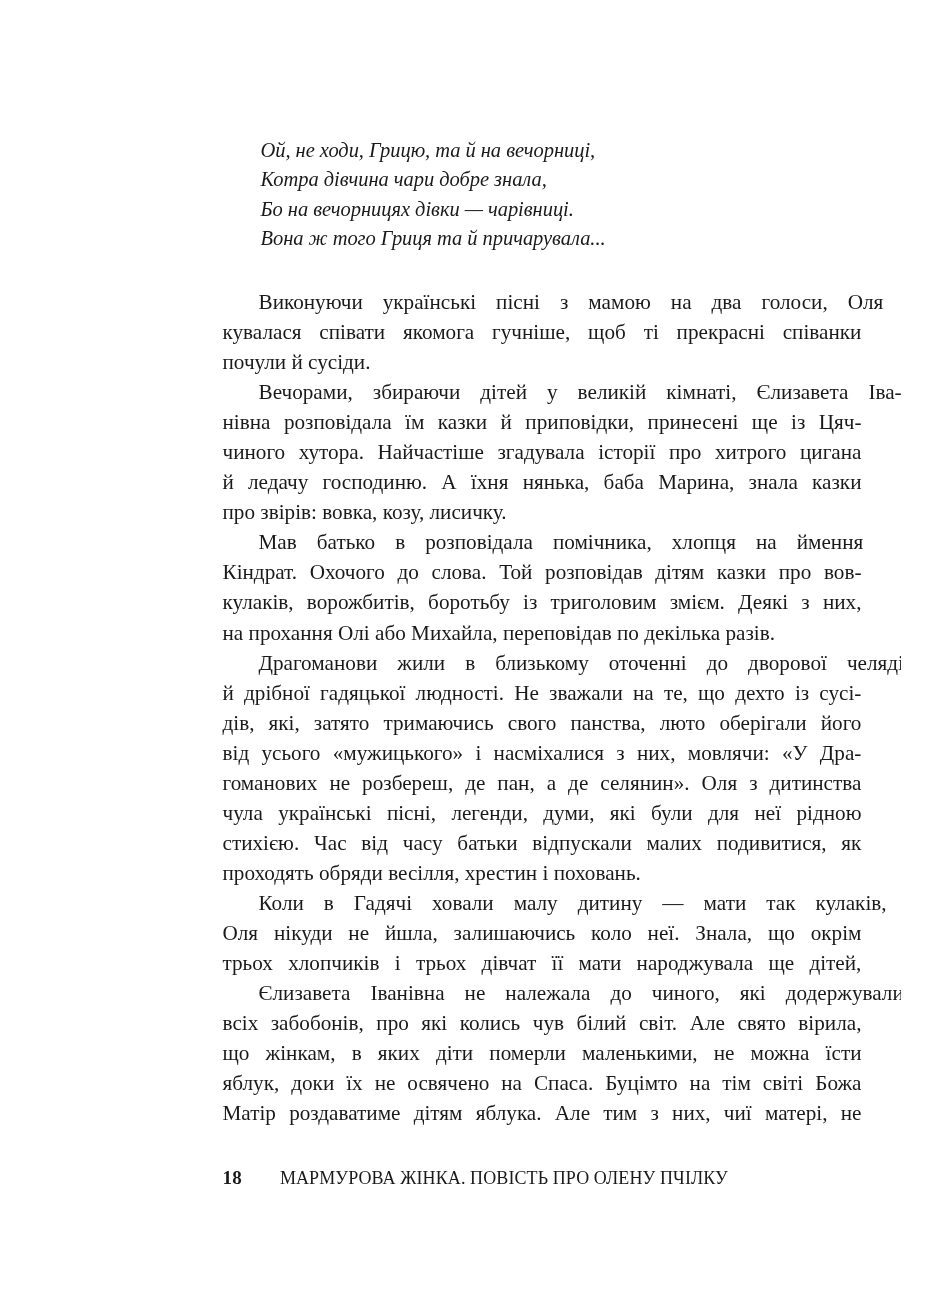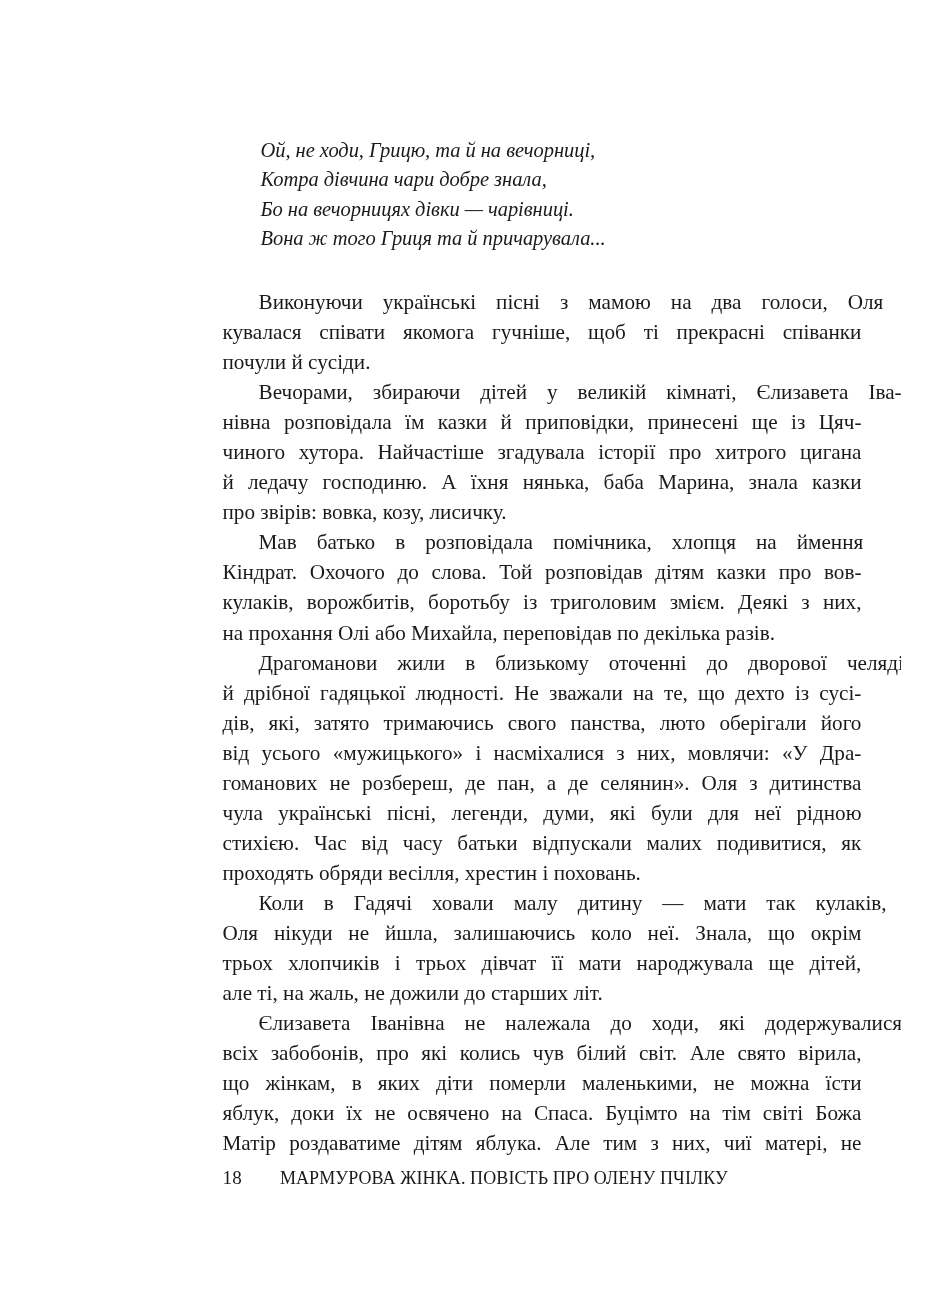--- a/index.html
+++ b/index.html
@@ -87,20 +87,21 @@
     position: absolute;
     left: 180px;
     top: 1166px;
     display: flex;
     align-items: baseline;
   }
   .folio {
     font-size: 19px;
     line-height: 24px;
     letter-spacing: 0.2px;
+    font-weight: bold;
   }
   .running-title {
     margin-left: 38px;
     font-size: 18px;
     line-height: 24px;
     letter-spacing: 0.1px;
     white-space: pre;
   }
 </style>
 </head>
@@ -141,24 +142,23 @@
         <div class="tline justify"><span class="w">від</span><span class="w">усього</span><span class="w">«мужицького»</span><span class="w">і</span><span class="w">насміхалися</span><span class="w">з</span><span class="w">них,</span><span class="w">мовлячи:</span><span class="w">«У</span><span class="w">Дра-</span></div>
         <div class="tline justify"><span class="w">гоманових</span><span class="w">не</span><span class="w">розбереш,</span><span class="w">де</span><span class="w">пан,</span><span class="w">а</span><span class="w">де</span><span class="w">селянин».</span><span class="w">Оля</span><span class="w">з</span><span class="w">дитинства</span></div>
         <div class="tline justify"><span class="w">чула</span><span class="w">українські</span><span class="w">пісні,</span><span class="w">легенди,</span><span class="w">думи,</span><span class="w">які</span><span class="w">були</span><span class="w">для</span><span class="w">неї</span><span class="w">рідною</span></div>
         <div class="tline justify"><span class="w">стихією.</span><span class="w">Час</span><span class="w">від</span><span class="w">часу</span><span class="w">батьки</span><span class="w">відпускали</span><span class="w">малих</span><span class="w">подивитися,</span><span class="w">як</span></div>
         <div class="tline flush"><span class="w">проходять обряди весілля, хрестин і поховань.</span></div>
       </div>
       <div class="para">
         <div class="tline justify indent"><span class="w">Коли</span><span class="w">в</span><span class="w">Гадячі</span><span class="w">ховали</span><span class="w">малу</span><span class="w">дитину</span><span class="w">—</span><span class="w">мати</span><span class="w">так</span><span class="w">кулаків,</span><span class="w">що</span></div>
         <div class="tline justify"><span class="w">Оля</span><span class="w">нікуди</span><span class="w">не</span><span class="w">йшла,</span><span class="w">залишаючись</span><span class="w">коло</span><span class="w">неї.</span><span class="w">Знала,</span><span class="w">що</span><span class="w">окрім</span></div>
         <div class="tline justify"><span class="w">трьох</span><span class="w">хлопчиків</span><span class="w">і</span><span class="w">трьох</span><span class="w">дівчат</span><span class="w">її</span><span class="w">мати</span><span class="w">народжувала</span><span class="w">ще</span><span class="w">дітей,</span></div>
-        <div class="tline flush"><span class="w">але ті, на жаль, не дожили до старших літ.</span></div>
       </div>
       <div class="para">
-        <div class="tline justify indent"><span class="w">Єлизавета</span><span class="w">Іванівна</span><span class="w">не</span><span class="w">належала</span><span class="w">до</span><span class="w">ходи,</span><span class="w">які</span><span class="w">додержувалися</span></div>
+        <div class="tline justify indent"><span class="w">Єлизавета</span><span class="w">Іванівна</span><span class="w">не</span><span class="w">належала</span><span class="w">до</span><span class="w">чиного,</span><span class="w">які</span><span class="w">додержувалися</span></div>
         <div class="tline justify"><span class="w">всіх</span><span class="w">забобонів,</span><span class="w">про</span><span class="w">які</span><span class="w">колись</span><span class="w">чув</span><span class="w">білий</span><span class="w">світ.</span><span class="w">Але</span><span class="w">свято</span><span class="w">вірила,</span></div>
         <div class="tline justify"><span class="w">що</span><span class="w">жінкам,</span><span class="w">в</span><span class="w">яких</span><span class="w">діти</span><span class="w">померли</span><span class="w">маленькими,</span><span class="w">не</span><span class="w">можна</span><span class="w">їсти</span></div>
         <div class="tline justify"><span class="w">яблук,</span><span class="w">доки</span><span class="w">їх</span><span class="w">не</span><span class="w">освячено</span><span class="w">на</span><span class="w">Спаса.</span><span class="w">Буцімто</span><span class="w">на</span><span class="w">тім</span><span class="w">світі</span><span class="w">Божа</span></div>
         <div class="tline justify"><span class="w">Матір</span><span class="w">роздаватиме</span><span class="w">дітям</span><span class="w">яблука.</span><span class="w">Але</span><span class="w">тим</span><span class="w">з</span><span class="w">них,</span><span class="w">чиї</span><span class="w">матері,</span><span class="w">не</span></div>
       </div>
     </div>
 
   <div class="footer">
     <span class="folio">18</span>
     <span class="running-title">МАРМУРОВА ЖІНКА. ПОВІСТЬ ПРО ОЛЕНУ ПЧІЛКУ</span>

